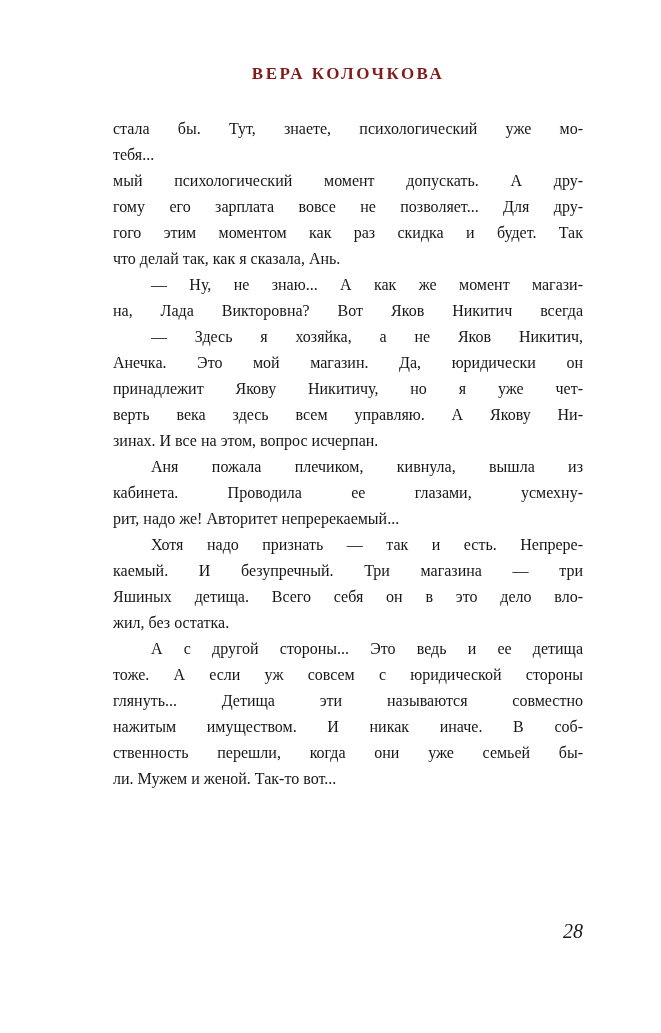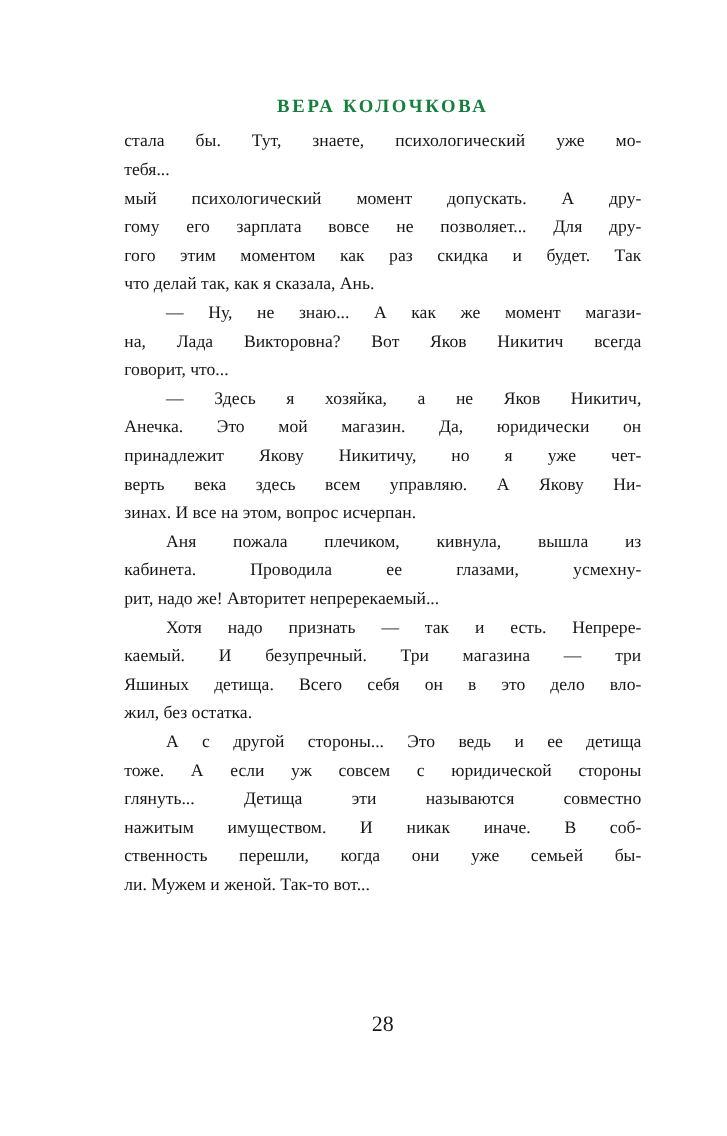--- a/index.html
+++ b/index.html
@@ -11,28 +11,28 @@
     position: relative;
     width: 661px;
     height: 1033px;
     background: #ffffff;
     font-family: "Liberation Serif", "DejaVu Serif", serif;
     color: #161616;
     overflow: hidden;
   }
   .running-header {
     position: absolute;
-    top: 87px;
+    top: 64px;
     left: 113px;
     width: 470px;
     text-align: center;
     font-size: 17px;
     font-weight: bold;
     letter-spacing: 2.5px;
-    color: #15803d;
+    color: #7f1d1d;
   }
   .text-block {
     position: absolute;
     top: 116px;
     left: 113px;
     width: 470px;
     font-size: 16px;
     line-height: 26px;
   }
   .para { margin: 0; padding: 0; }
@@ -47,22 +47,23 @@
     -moz-text-align-last: left;
   }
   .line.first-indent {
     padding-left: 38px;
   }
   .page-number {
     position: absolute;
     top: 920px;
     left: 113px;
     width: 470px;
-    text-align: center;
+    text-align: right;
     font-size: 20px;
+    font-style: italic;
     color: #1a1a1a;
   }
 </style>
 </head>
 <body>
 
 <div class="page">
   <div class="running-header">ВЕРА КОЛОЧКОВА</div>
 
   <div class="text-block">
@@ -72,21 +73,20 @@
       </div>
       <div class="para">
         <div class="line">мый психологический момент допускать. А дру-</div>
         <div class="line">гому его зарплата вовсе не позволяет... Для дру-</div>
         <div class="line">гого этим моментом как раз скидка и будет. Так</div>
         <div class="line last">что делай так, как я сказала, Ань.</div>
       </div>
       <div class="para">
         <div class="line first-indent">— Ну, не знаю... А как же момент магази-</div>
         <div class="line">на, Лада Викторовна? Вот Яков Никитич всегда</div>
-        <div class="line last">говорит, что...</div>
       </div>
       <div class="para">
         <div class="line first-indent">— Здесь я хозяйка, а не Яков Никитич,</div>
         <div class="line">Анечка. Это мой магазин. Да, юридически он</div>
         <div class="line">принадлежит Якову Никитичу, но я уже чет-</div>
         <div class="line">верть века здесь всем управляю. А Якову Ни-</div>
         <div class="line last">зинах. И все на этом, вопрос исчерпан.</div>
       </div>
       <div class="para">
         <div class="line first-indent">Аня пожала плечиком, кивнула, вышла из</div>

